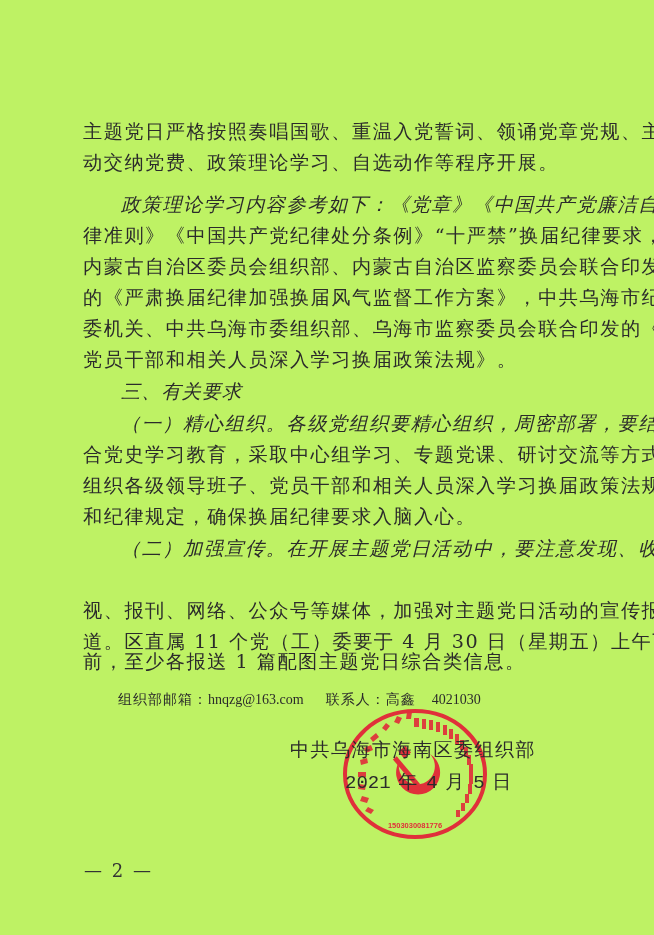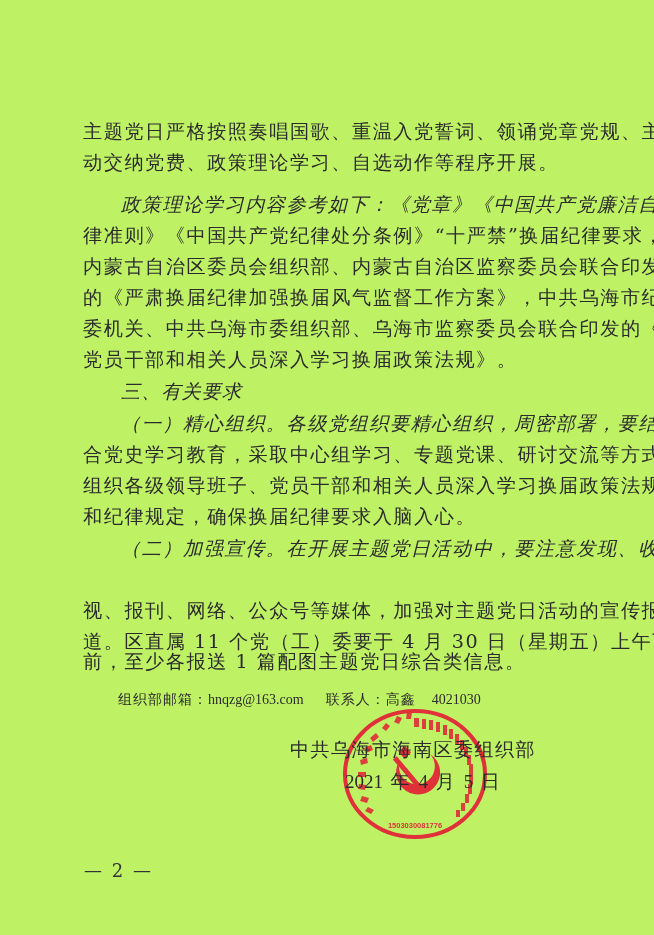--- a/index.html
+++ b/index.html
@@ -17,21 +17,21 @@
   .indent { padding-left: 38px; width: 452px; font-style: italic; }
   .heading { font-family: "DejaVu Sans", "Liberation Sans", sans-serif; letter-spacing: 1px; }
   .contact { position: absolute; top: 677px; left: 118px; font-size: 14px; line-height: 44px; color: #2b2b2b; white-space: nowrap; letter-spacing: 1px; }
   .contact .email { font-family: "Liberation Serif", serif; letter-spacing: 0; }
   .contact .gap { display: inline-block; width: 22px; }
   .contact .phone { font-family: "Liberation Serif", serif; letter-spacing: 0; margin-left: 16px; }
   .stamp { position: absolute; left: 342px; top: 708px; width: 146px; height: 132px; }
   .sig { position: absolute; font-size: 19px; line-height: 31px; color: #2b2b2b; white-space: nowrap; letter-spacing: 1.5px; z-index: 2; }
   .sig-org { left: 290px; top: 734px; }
   .sig-date { left: 345px; top: 766px; }
-  .sig-date .num { font-family: Liberation Serif, serif; letter-spacing: 0; }
+  .sig-date .num { font-family: Liberation Mono, monospace; letter-spacing: 0; }
   .pagenum { position: absolute; left: 84px; top: 860px; font-size: 18px; color: #333; letter-spacing: 2px; }
 </style>
 </head>
 <body>
 
 <div class="page">
 
   <div class="line justify" style="top:116px">主题党日严格按照奏唱国歌、重温入党誓词、领诵党章党规、主</div>
   <div class="line" style="top:147px">动交纳党费、政策理论学习、自选动作等程序开展。</div>
   <div class="line justify indent" style="top:189px">政策理论学习内容参考如下：《党章》《中国共产党廉洁自</div>

